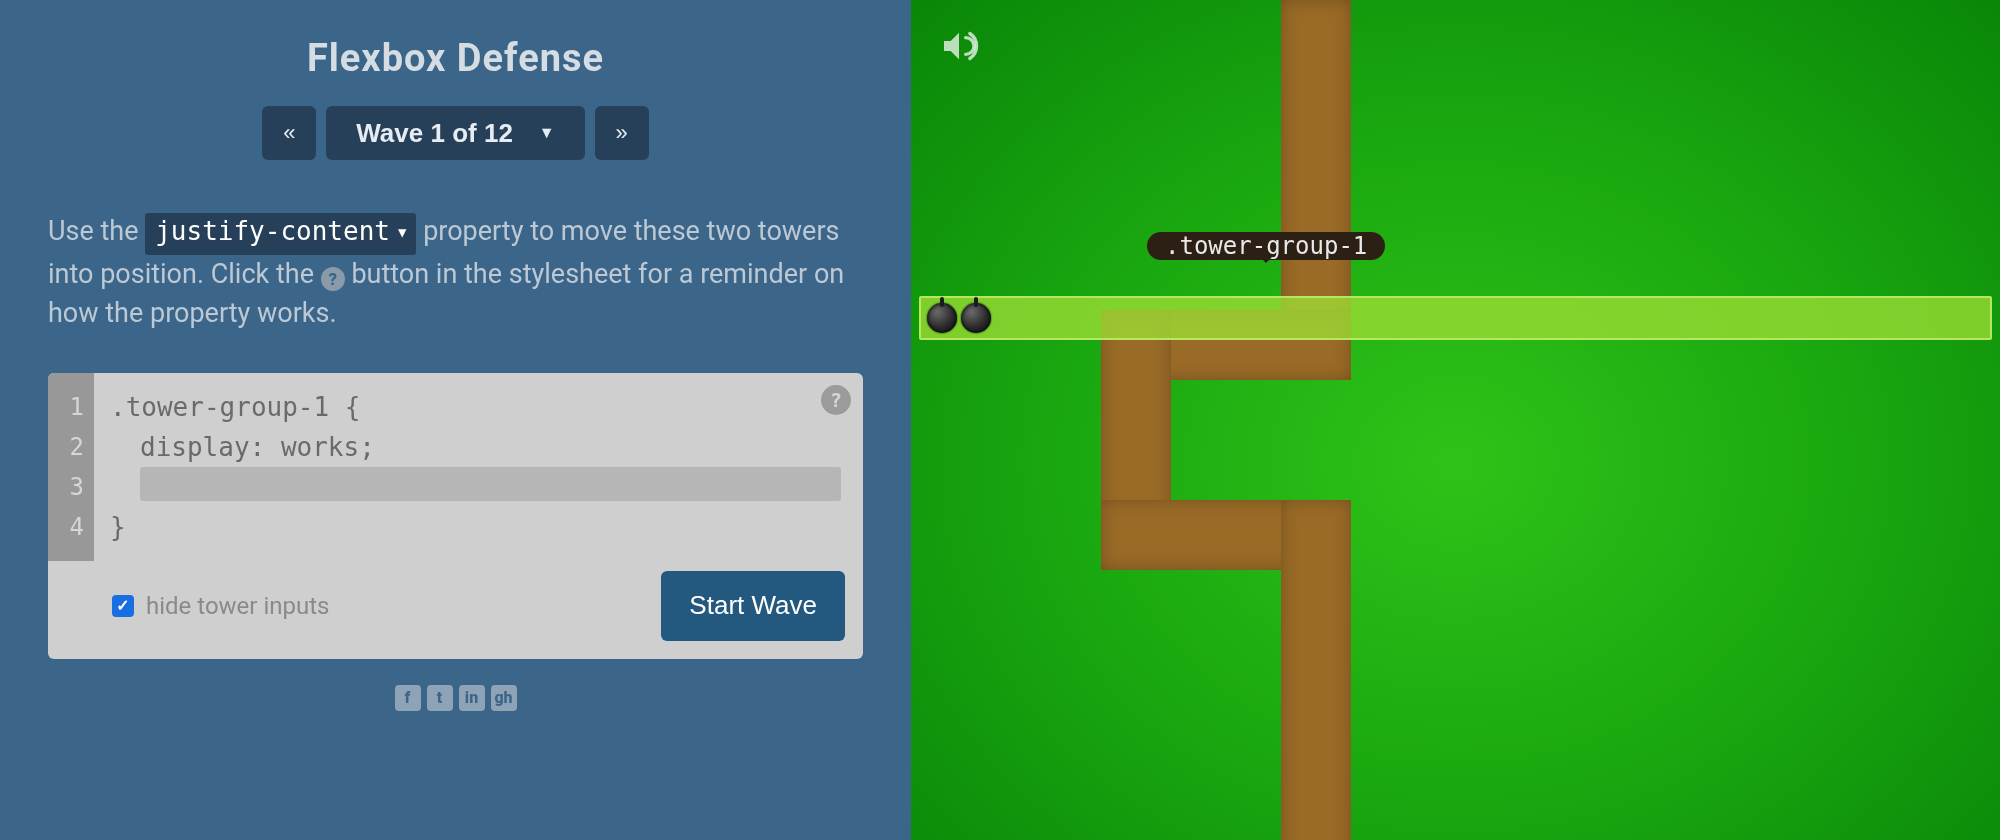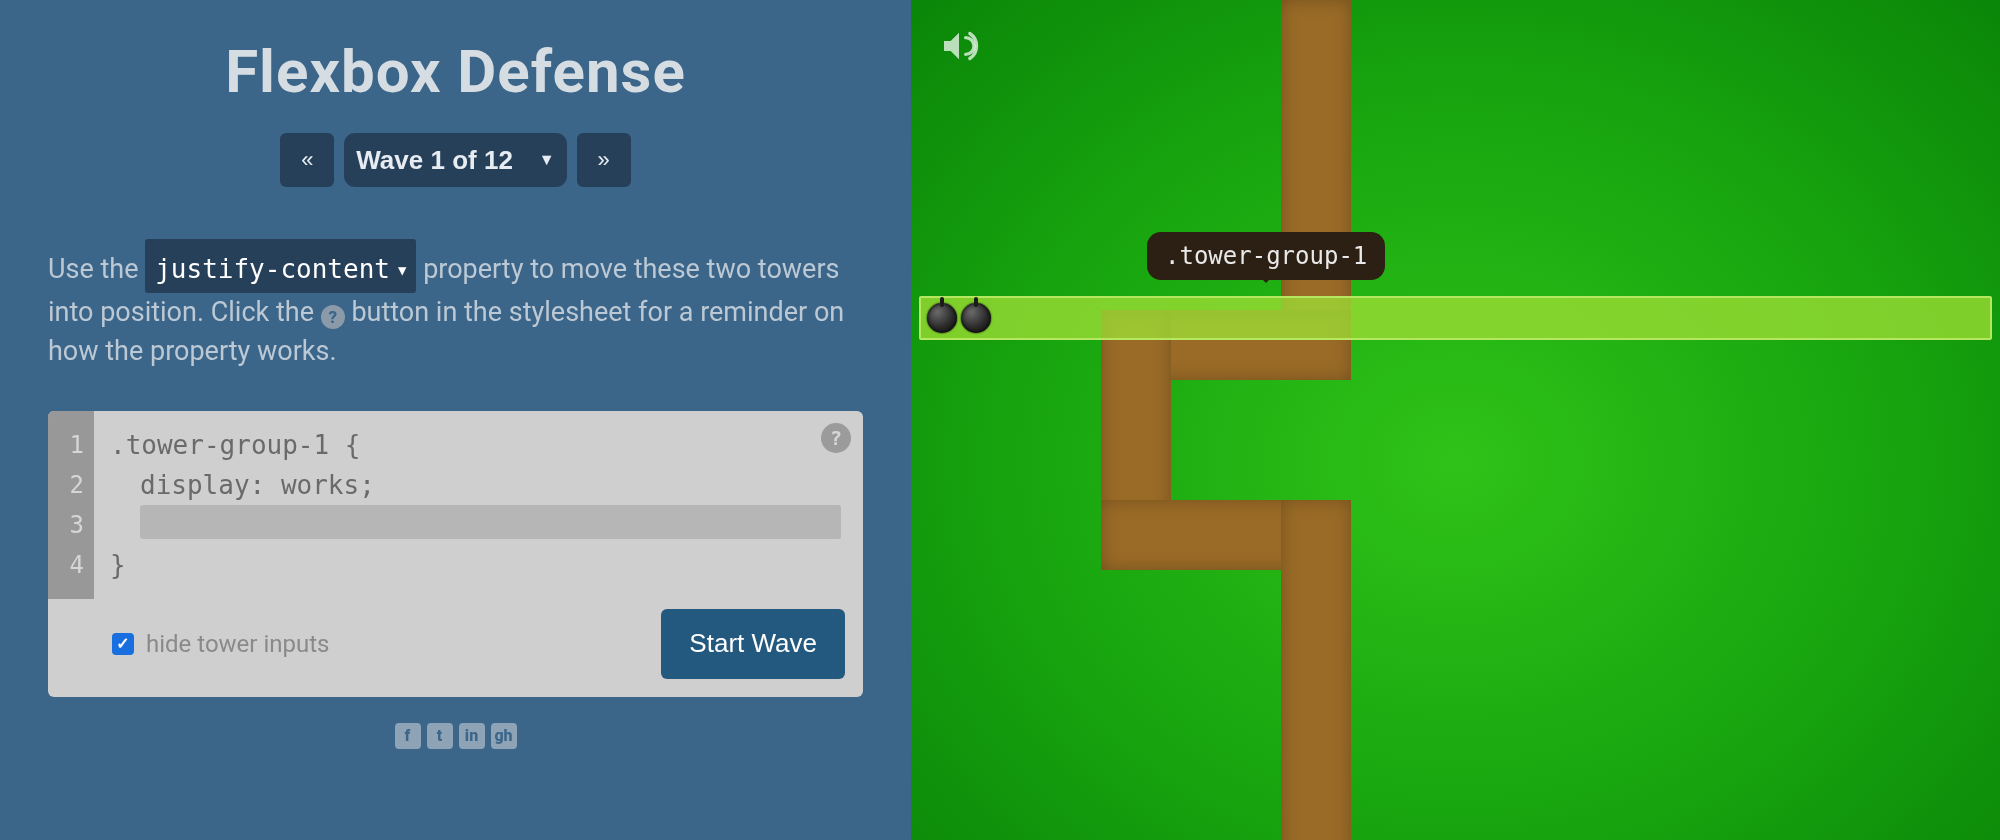--- a/index.html
+++ b/index.html
@@ -16,21 +16,21 @@
   .left-panel {
     width: 911px;
     height: 100%;
     background: #3b668a;
     color: #bcc9d4;
     padding: 0 48px;
     position: relative;
   }
   .title {
     text-align: center;
-    font-size: 60px;
+    font-size: 38px;
     font-weight: 700;
     color: #d5dde3;
     letter-spacing: 1px;
     margin-top: 36px;
   }
   .wave-nav {
     display: flex;
     justify-content: center;
     gap: 10px;
     margin-top: 26px;
@@ -41,36 +41,36 @@
     border: none;
     border-radius: 6px;
     height: 54px;
     display: inline-flex;
     align-items: center;
     justify-content: center;
     font-size: 22px;
     cursor: pointer;
   }
   .nav-btn { width: 54px; }
-  .wave-select { padding: 0 12px; font-weight: 600; font-size: 26px; gap: 20px; border-radius: 11px; }
+  .wave-select { padding: 0 30px; font-weight: 600; font-size: 26px; gap: 20px; }
   .chev { font-size: 22px; line-height: 1; }
   .chev-small { font-size: 16px; margin-left: 6px; }
 
   .instructions {
     margin-top: 52px;
     font-size: 27px;
     line-height: 1.45;
     color: #bcc9d4;
   }
   .prop-pill {
     background: #27405a;
     color: #ffffff;
     font-family: ui-monospace, Menlo, Consolas, monospace;
     font-size: 26px;
-    padding: 12px 10px 4px 10px;
+    padding: 0 10px 4px 10px;
     border-radius: 3px;
     display: inline-flex;
     align-items: center;
     gap: 8px;
   }
   .prop-pill .drop-caret { font-size: 14px; }
   .help-inline {
     display: inline-flex;
     width: 24px; height: 24px;
     border-radius: 50%;
@@ -242,21 +242,21 @@
   }
 
   .tooltip {
     position: absolute;
     top: 232px;
     left: 236px;
     background: #2c2015;
     color: #e9e9e9;
     font-family: ui-monospace, Menlo, Consolas, monospace;
     font-size: 24px;
-    padding: 10px 18px;
+    padding: 0 18px;
     border-radius: 14px;
   }
   .tooltip::after {
     content: "";
     position: absolute;
     bottom: -12px; left: 50%;
     transform: translateX(-50%);
     border: 9px solid transparent;
     border-top-color: #2c2015;
   }

